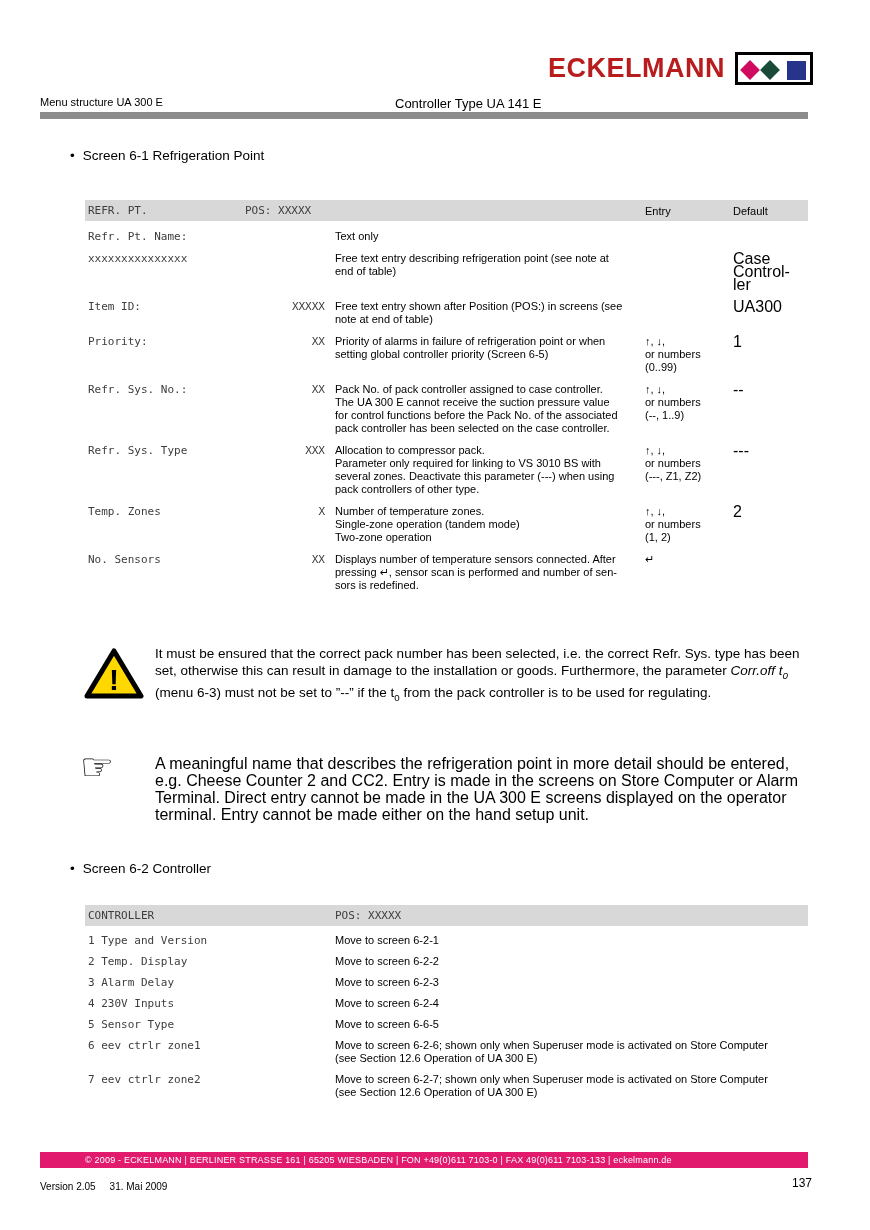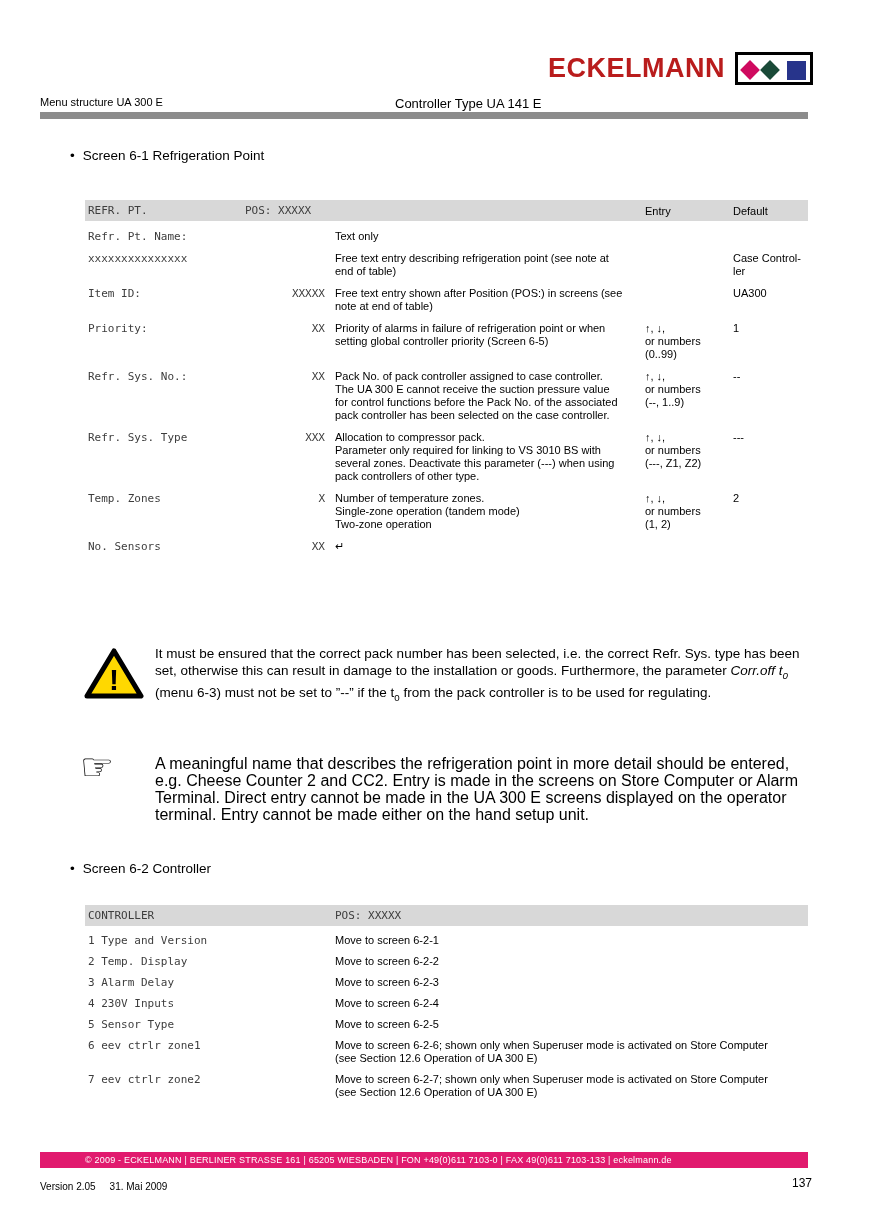--- a/index.html
+++ b/index.html
@@ -29,21 +29,21 @@
   #t1 { position:absolute; left:85px; top:200px; width:723px; }
   .t1-grid { display:grid; grid-template-columns:160px 90px 310px 88px 75px; }
   .t1-head { background:#d8d8d8; height:21px; align-items:center; }
   .mono { font-family:"DejaVu Sans Mono", monospace; font-size:11px; color:#3d3d3d; }
   .sans11 { font-size:11px; color:#000; }
   .t1-row { padding-top:9px; }
   .cell-name { padding-left:3px; }
   .cell-value { text-align:right; padding-right:10px; }
   .cell-desc { white-space:pre-line; font-size:11px; line-height:13px; padding-right:14px; }
   .cell-entry { white-space:pre-line; font-size:11px; line-height:13px; padding-right:6px; }
-  .cell-default { white-space:pre-line; font-size:11px; line-height:13px; }
+  .cell-default { white-space:pre-line; font-size:16px; line-height:13px; }
 
   
   .warn-icon { position:absolute; left:84px; top:648px; }
   .warn-text { position:absolute; left:155px; top:645px; width:655px; font-size:13.5px; line-height:17px; }
   .italic { font-style:italic; }
   .sub { vertical-align:sub; font-size:0.72em; }
   .note-icon { position:absolute; left:80px; top:748px; font-size:38px; line-height:38px; color:#000; }
   .note-text { position:absolute; left:155px; top:755px; width:655px; font-size:16px; line-height:17px; }
 
   
@@ -162,20 +162,23 @@
 Two-zone operation</div>
       <div class="cell-entry">↑, ↓,
 or numbers
 (1, 2)</div>
       <div class="cell-default">2</div>
     </div>
 
     <div class="t1-grid t1-row">
       <div class="mono cell-name">No. Sensors</div>
       <div class="mono cell-value">XX</div>
+      <div class="cell-desc">Displays number of temperature sensors connected. After
+pressing ↵, sensor scan is performed and number of sen-
+sors is redefined.</div>
       <div class="cell-entry">↵</div>
       <div class="cell-default"></div>
     </div>
   </div>
 
   <div class="warn-icon">
     <svg width="60" height="52" viewBox="0 0 60 52">
       <polygon points="30,3 57,48 3,48" fill="#ffd800" stroke="#000" stroke-width="5" stroke-linejoin="round"></polygon>
       <text x="30" y="42" font-size="30" font-weight="bold" text-anchor="middle" font-family="Liberation Sans, sans-serif">!</text>
     </svg>
@@ -209,21 +212,21 @@
     <div class="t2-grid t2-row">
       <div class="mono cell-name">3 Alarm Delay</div>
       <div class="t2-desc">Move to screen 6-2-3</div>
     </div>
     <div class="t2-grid t2-row">
       <div class="mono cell-name">4 230V Inputs</div>
       <div class="t2-desc">Move to screen 6-2-4</div>
     </div>
     <div class="t2-grid t2-row">
       <div class="mono cell-name">5 Sensor Type</div>
-      <div class="t2-desc">Move to screen 6-2-5</div>
+      <div class="t2-desc">Move to screen 6-6-5</div>
     </div>
     <div class="t2-grid t2-row">
       <div class="mono cell-name">6 eev ctrlr zone1</div>
       <div class="t2-desc">Move to screen 6-2-6; shown only when Superuser mode is activated on Store Computer
 (see Section 12.6 Operation of UA 300 E)</div>
     </div>
     <div class="t2-grid t2-row">
       <div class="mono cell-name">7 eev ctrlr zone2</div>
       <div class="t2-desc">Move to screen 6-2-7; shown only when Superuser mode is activated on Store Computer
 (see Section 12.6 Operation of UA 300 E)</div>

